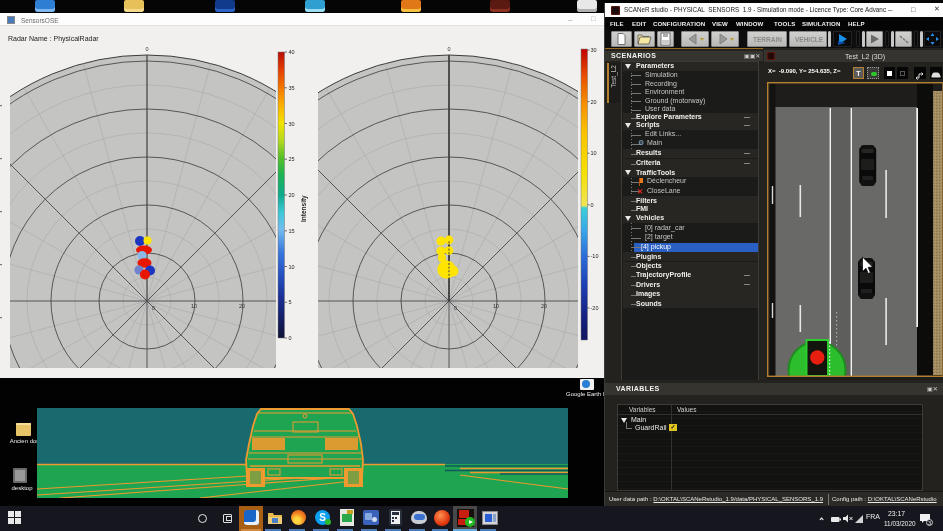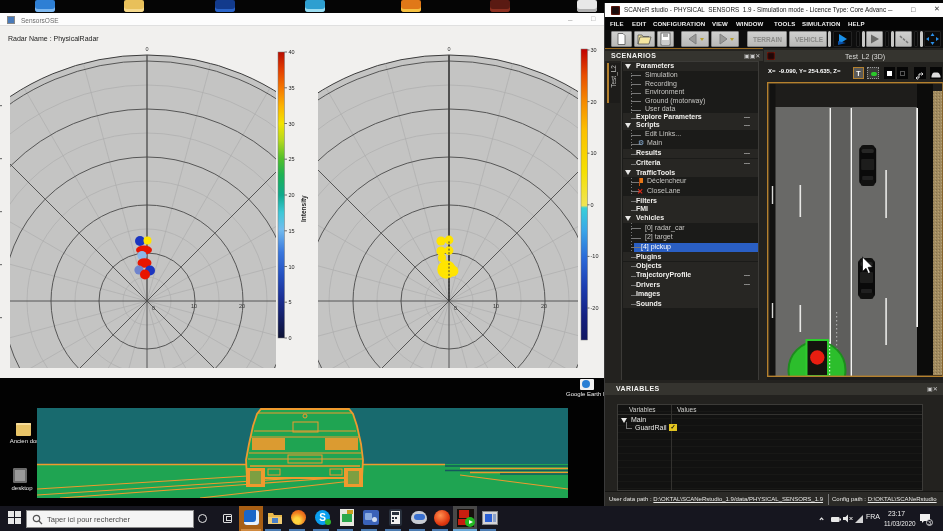--- a/index.html
+++ b/index.html
@@ -498,27 +498,20 @@
       <div class="tx" style="left:227px;top:4px;font-size:6px;color:#e8e8e6">Config path : <span style="text-decoration:underline">D:\OKTAL\SCANeRstudio</span></div>
     </div>
 </div>
 <div class="a" style="left:0;top:506px;width:943px;height:25px;background:#16161f">
 <svg class="a" style="left:8px;top:5px" width="13" height="13" viewBox="0 0 13 13">
       <rect x="0" y="0" width="6" height="6" fill="#e8e8e8"></rect>
       <rect x="7" y="0" width="6" height="6" fill="#e8e8e8"></rect>
       <rect x="0" y="7" width="6" height="6" fill="#e8e8e8"></rect>
       <rect x="7" y="7" width="6" height="6" fill="#e8e8e8"></rect>
     </svg>
-<div class="a" style="left:26px;top:4px;width:168px;height:18px;background:#f5f5f5;border:1px solid #8a8a8a">
-      <svg class="a" style="left:5px;top:3px" width="11" height="11" viewBox="0 0 11 11">
-        <circle cx="4.5" cy="4.5" r="3.2" fill="none" stroke="#555" stroke-width="1.2"></circle>
-        <line x1="7" y1="7" x2="10" y2="10" stroke="#555" stroke-width="1.2"></line>
-      </svg>
-      <div class="tx" style="left:20px;top:4px;font-size:7.5px;color:#4a4a4a">Taper ici pour rechercher</div>
-    </div>
 <div class="a" style="left:198px;top:8px;width:9px;height:9px;border:1.6px solid #e8e8e8;border-radius:50%"></div>
 <div class="a" style="left:223px;top:8px;width:9px;height:9px;border:1.3px solid #dcdcdc;border-radius:1px"></div>
     <div class="a" style="left:226px;top:10px;width:6px;height:5px;background:#16161f;border:1.3px solid #dcdcdc"></div>
 <div class="a" style="left:239px;top:0;width:24px;height:25px;background:#a85f14;">
       <div class="a" style="left:5px;top:4px;width:15px;height:15px;background:#1a66c8;border-radius:3px;box-shadow:inset -3px -3px 0 #e8f0f8"></div>
     </div>
     <div class="a" style="left:263px;top:0;width:24px;height:25px;">
       <svg class="a" style="left:4px;top:5px" width="16" height="14" viewBox="0 0 16 14">
         <path d="M1,3 L1,13 L15,13 L15,4 L7,4 L6,2 L1,2 Z" fill="#e8b84a"></path>
         <path d="M1,6 L15,6 L15,13 L1,13 Z" fill="#f0cc74"></path>

